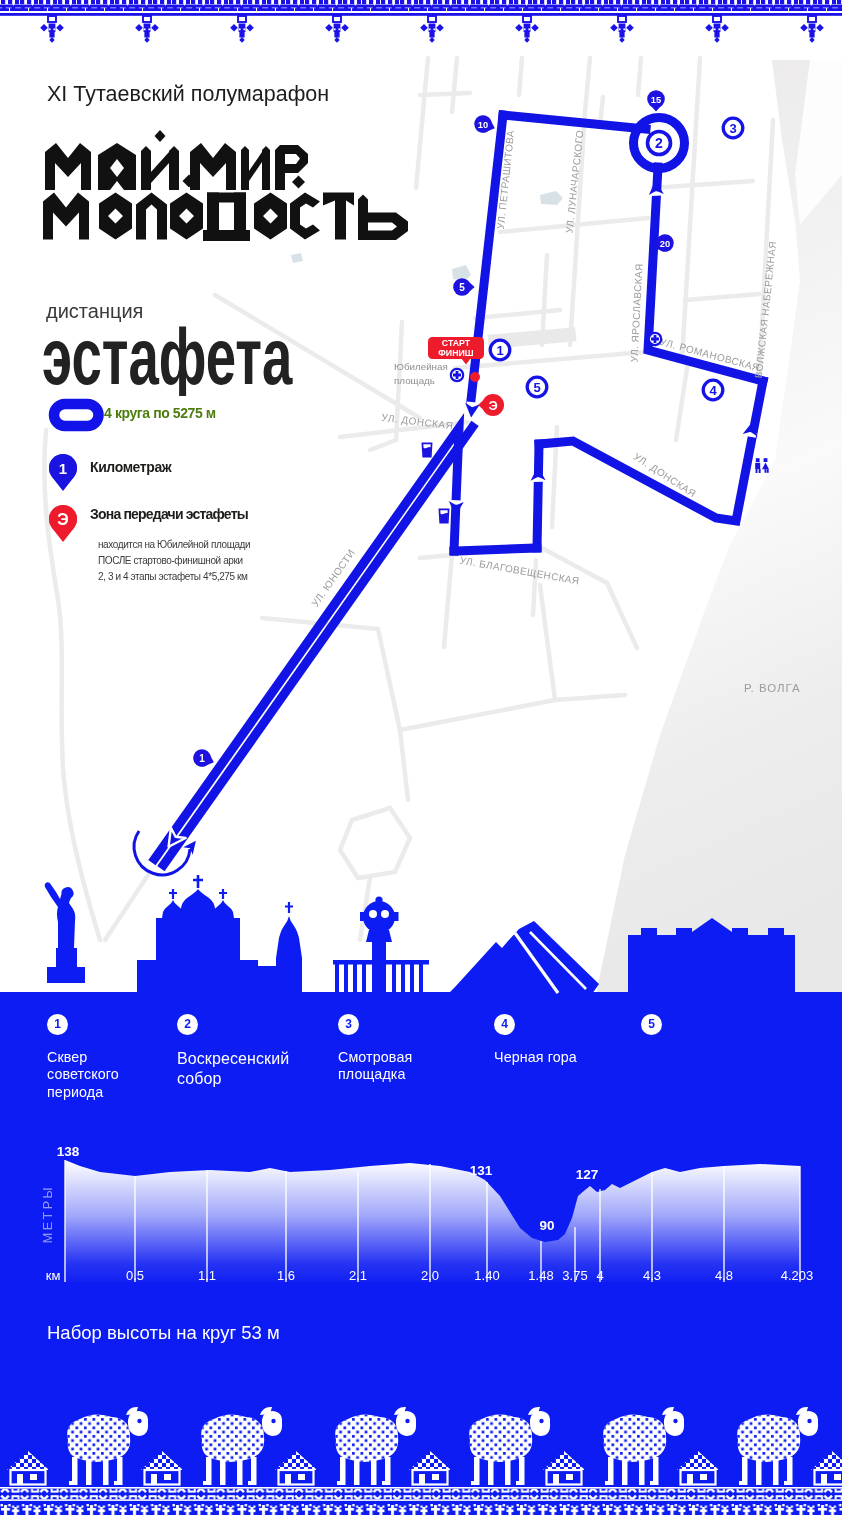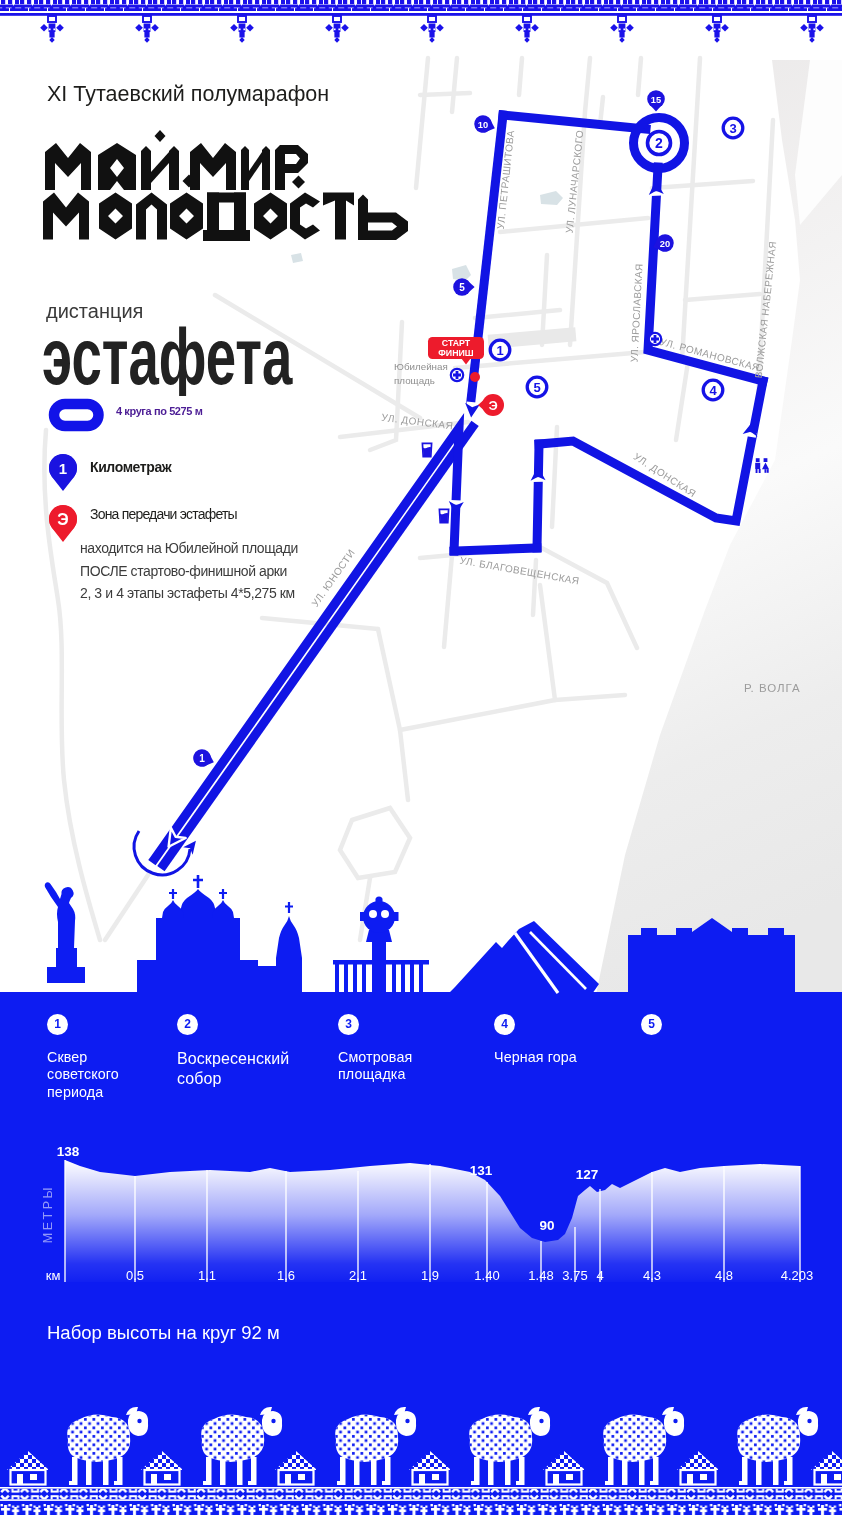--- a/index.html
+++ b/index.html
@@ -199,39 +199,39 @@
 <div class="abs" style="left:46px;top:300px;font-size:20px;color:#3a3a3a">дистанция</div>
 
 <div class="abs" style="left:42px;top:326px;width:270px;height:70px;overflow:hidden">
     <div style="margin-top:-9.5px;font-size:79px;font-weight:bold;color:#222;transform:scale(0.69,1);transform-origin:left top;line-height:1;white-space:nowrap">эстафета</div>
   </div>
 
 <svg class="abs" style="left:44px;top:394px" width="64" height="42" viewBox="0 0 64 42">
 <rect x="10" y="10" width="44.5" height="22" rx="11" fill="none" stroke="#1213e8" stroke-width="10.5"></rect>
 </svg>
 
-<div class="abs" style="left:116px;top:405px;font-size:11px;letter-spacing:-0.4px;font-weight:bold;color:#4c1d95">4 круга по 5275 м</div>
+<div class="abs" style="left:104px;top:405px;font-size:14px;letter-spacing:-0.4px;font-weight:bold;color:#4d7c0f">4 круга по 5275 м</div>
 
 <svg class="abs" style="left:46px;top:452px" width="34" height="40" viewBox="0 0 34 40">
 <path fill="#1b13e0" d="M17,39 L6,25 A14,14 0 1 1 28,25 Z"></path>
 <circle cx="17" cy="16" r="14" fill="#1b13e0"></circle>
 <text x="17" y="21.5" font-size="15" font-weight="bold" fill="#fff" text-anchor="middle" font-family="Liberation Sans,sans-serif">1</text>
 </svg>
 
 <div class="abs" style="left:90px;top:459px;font-size:14px;letter-spacing:-0.4px;font-weight:bold;color:#1d1d1b">Километраж</div>
 
 <svg class="abs" style="left:46px;top:503px" width="34" height="40" viewBox="0 0 34 40">
 <path fill="#ed1b2c" d="M17,39 L6,25 A14,14 0 1 1 28,25 Z"></path>
 <circle cx="17" cy="16" r="14" fill="#ed1b2c"></circle>
 <text x="17" y="22" font-size="16" font-weight="bold" fill="#fff" text-anchor="middle" font-family="Liberation Sans,sans-serif">Э</text>
 </svg>
 
-<div class="abs" style="left:90px;top:506px;font-size:14px;letter-spacing:-0.8px;font-weight:normal;color:#1d1d1b">Зона передачи эстафеты</div>
-
-<div class="abs" style="left:80px;top:537px;font-size:14px;letter-spacing:-0.4px;line-height:1.62;color:#3c3c3c">находится на Юбилейной площади<br>ПОСЛЕ стартово-финишной арки<br>2, 3 и 4 этапы эстафеты 4*5,275 км</div>
+<div class="abs" style="left:90px;top:506px;font-size:14px;letter-spacing:-0.8px;font-weight:bold;color:#1d1d1b">Зона передачи эстафеты</div>
+
+<div class="abs" style="left:98px;top:537px;font-size:10px;letter-spacing:-0.4px;line-height:1.62;color:#3c3c3c">находится на Юбилейной площади<br>ПОСЛЕ стартово-финишной арки<br>2, 3 и 4 этапы эстафеты 4*5,275 км</div>
 
 <svg class="abs" style="left:0;top:55px" width="842" height="945" viewBox="0 0 842 945" id="route">
 <defs>
 <g id="arrup">
         <path d="M0,-8.5 L7.5,5.5 L0,1.8 L-7.5,5.5 Z"></path>
       </g>
 <g id="kmpin">
         <path d="M4.8,7 L12.6,0 L4.8,-7 Z"></path>
         <circle cx="0" cy="0" r="8.8"></circle>
       </g>
@@ -529,31 +529,31 @@
 <text x="587" y="49">127</text>
 </g>
 </svg>
 
 <div class="abs" id="xlabels" style="left:0;top:1268px;width:794px;height:18px;color:#fff;font-size:13px">
 <span class="abs" style="left:53px;transform:translateX(-50%)">км</span>
 <span class="abs" style="left:135px;transform:translateX(-50%)">0.5</span>
 <span class="abs" style="left:207px;transform:translateX(-50%)">1.1</span>
 <span class="abs" style="left:286px;transform:translateX(-50%)">1.6</span>
 <span class="abs" style="left:358px;transform:translateX(-50%)">2.1</span>
-<span class="abs" style="left:430px;transform:translateX(-50%)">1.9</span>
+<span class="abs" style="left:430px;transform:translateX(-50%)">2.0</span>
 <span class="abs" style="left:487px;transform:translateX(-50%)">1.40</span>
 <span class="abs" style="left:541px;transform:translateX(-50%)">1.48</span>
 <span class="abs" style="left:575px;transform:translateX(-50%)">3.75</span>
 <span class="abs" style="left:600px;transform:translateX(-50%)">4</span>
 <span class="abs" style="left:652px;transform:translateX(-50%)">4.3</span>
 <span class="abs" style="left:724px;transform:translateX(-50%)">4.8</span>
 <span class="abs" style="left:797px;transform:translateX(-50%)">4.203</span>
 </div>
 
-<div class="abs" style="left:47px;top:1322px;font-size:18.5px;color:#fff">Набор высоты на круг 92 м</div>
+<div class="abs" style="left:47px;top:1322px;font-size:18.5px;color:#fff">Набор высоты на круг 53 м</div>
 
 <svg class="abs" style="left:0;top:1395px" width="842" height="120" viewBox="0 0 842 120" id="folk">
 <defs>
 <pattern id="chk" width="8" height="8" patternUnits="userSpaceOnUse">
 <rect x="0" y="0" width="4" height="4" fill="#fff"></rect>
         <rect x="4" y="4" width="4" height="4" fill="#fff"></rect>
 </pattern>
 <pattern id="wool" width="8.5" height="8.5" patternUnits="userSpaceOnUse">
 <rect x="1" y="1" width="2.7" height="2.7" fill="#0d1cf2"></rect>
         <rect x="5.2" y="5.2" width="2.7" height="2.7" fill="#0d1cf2"></rect>

